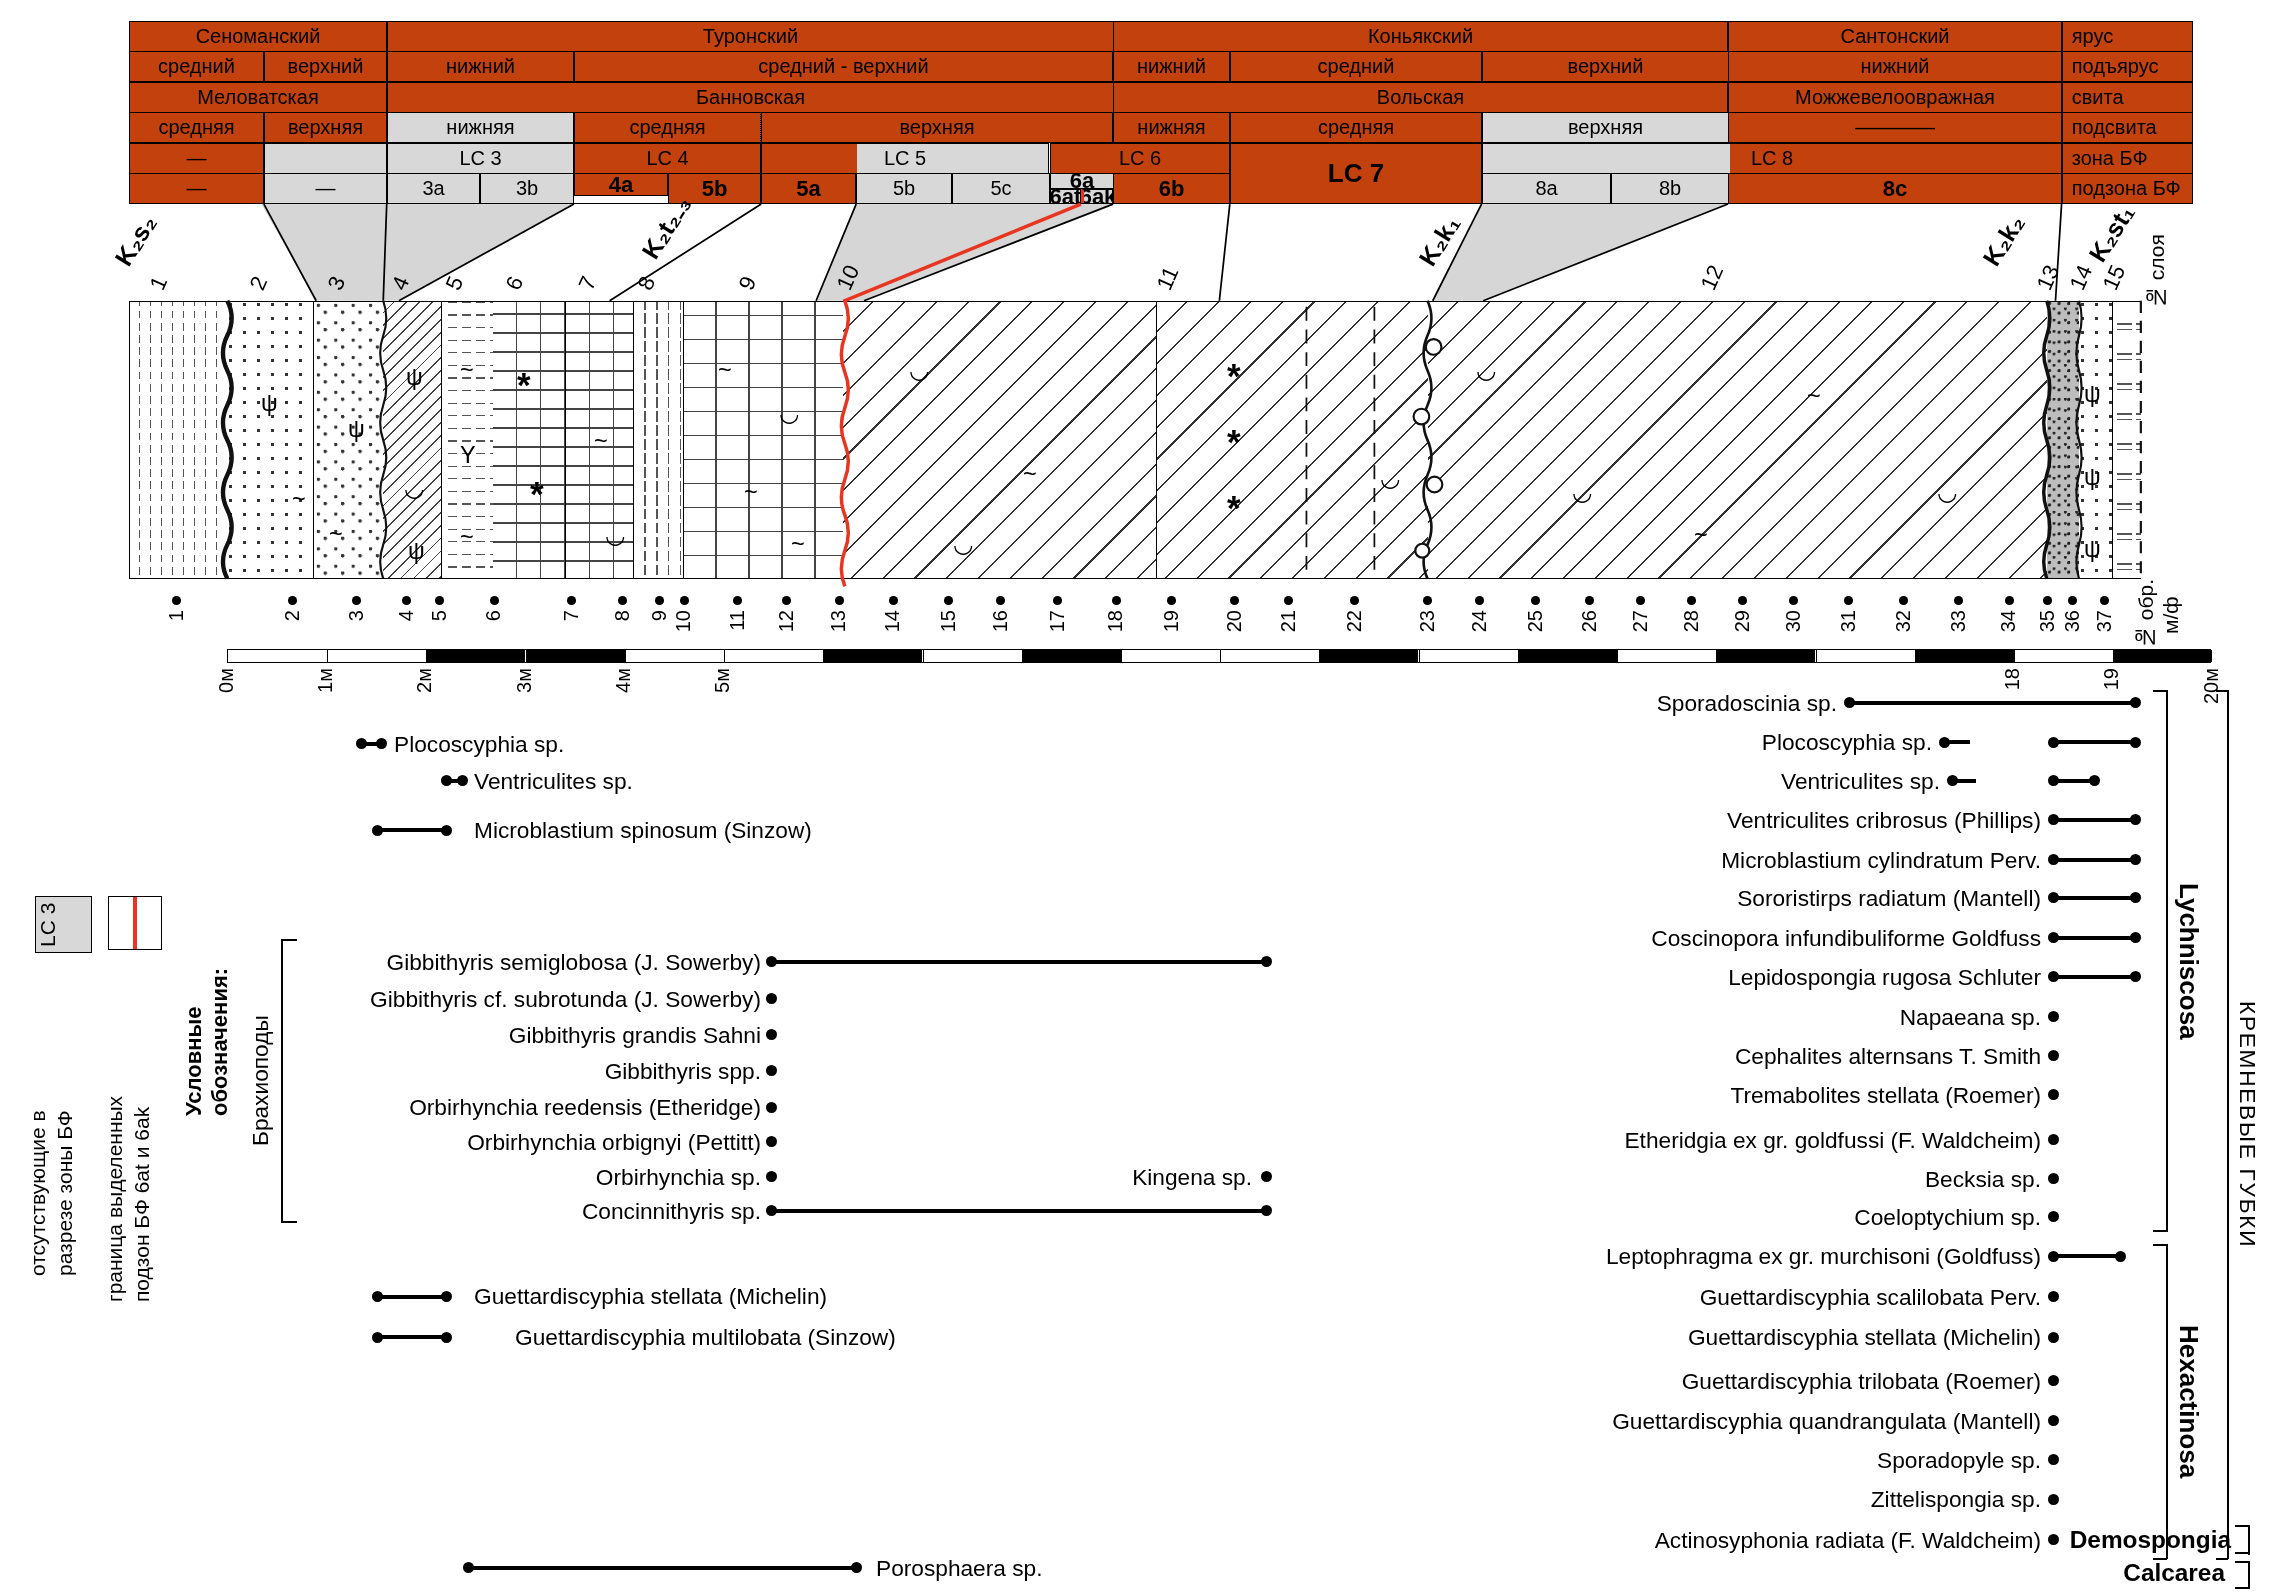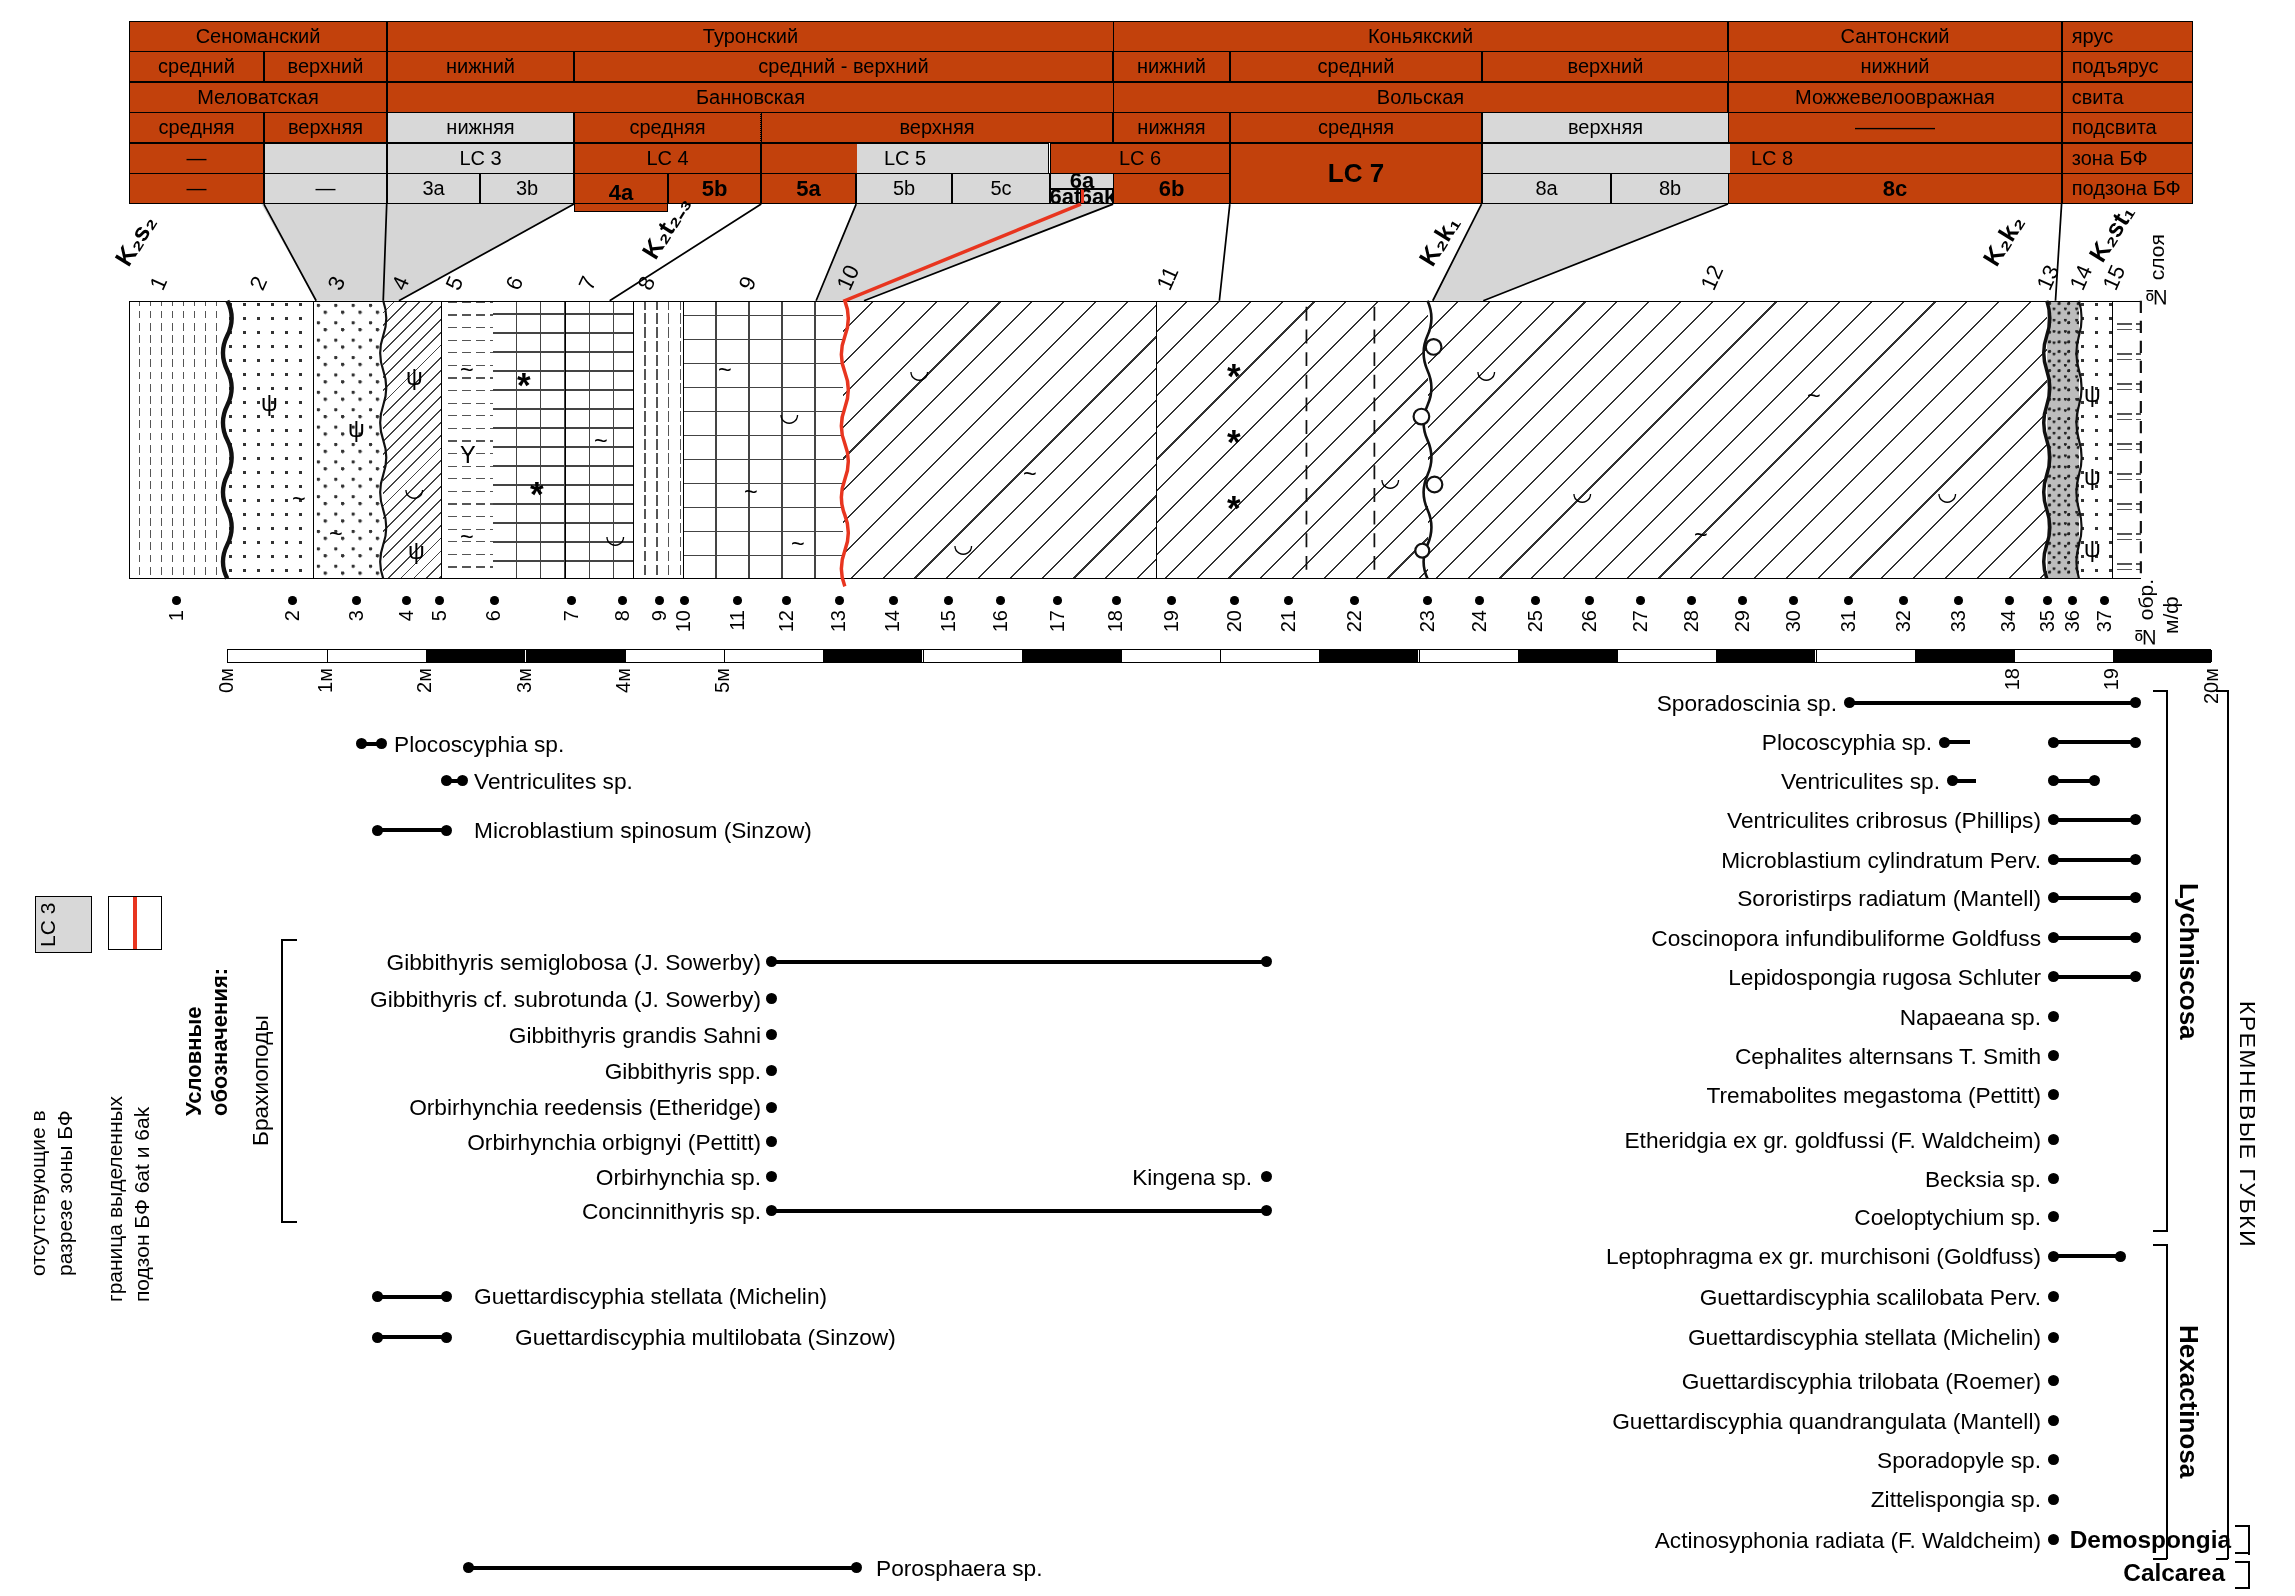--- a/index.html
+++ b/index.html
@@ -196,21 +196,21 @@
     </div>
     <div class="el cell shade" style="left: 264px; top: 173px; width: 123px; height: 30.5px;">
       <span>—</span>
     </div>
     <div class="el cell shade" style="left: 387px; top: 173px; width: 93px; height: 30.5px;">
       <span>3a</span>
     </div>
     <div class="el cell shade" style="left: 480px; top: 173px; width: 94px; height: 30.5px;">
       <span>3b</span>
     </div>
-    <div class="el cell b" style="left: 574px; top: 173px; width: 94px; height: 39px;">
+    <div class="el cell b" style="left: 574px; top: 173px; width: 94px; height: 23px;">
       <span>4a</span>
     </div>
     <div class="el cell b" style="left: 668px; top: 173px; width: 93px; height: 30.5px;">
       <span>5b</span>
     </div>
     <div class="el cell b" style="left: 761px; top: 173px; width: 95px; height: 30.5px;">
       <span>5a</span>
     </div>
     <div class="el cell shade" style="left: 856px; top: 173px; width: 96px; height: 30.5px;">
       <span>5b</span>
@@ -507,21 +507,21 @@
     <div class="el rline" style="left: 2053px; top: 936px; width: 82px;"></div>
     <div class="el dot" style="left: 2130px; top: 932px;"></div>
     <div class="el sp ra" style="top: 962px; right: 254px;">Lepidospongia rugosa Schluter</div>
     <div class="el dot" style="left: 2048px; top: 971px;"></div>
     <div class="el rline" style="left: 2053px; top: 975px; width: 82px;"></div>
     <div class="el dot" style="left: 2130px; top: 971px;"></div>
     <div class="el sp ra" style="top: 1002px; right: 254px;">Napaeana sp.</div>
     <div class="el dot" style="left: 2048px; top: 1011px;"></div>
     <div class="el sp ra" style="top: 1041px; right: 254px;">Cephalites alternsans T. Smith</div>
     <div class="el dot" style="left: 2048px; top: 1050px;"></div>
-    <div class="el sp ra" style="top: 1080px; right: 254px;">Tremabolites megastoma (Pettitt)</div>
+    <div class="el sp ra" style="top: 1080px; right: 254px;">Tremabolites stellata (Roemer)</div>
     <div class="el dot" style="left: 2048px; top: 1089px;"></div>
     <div class="el sp ra" style="top: 1125px; right: 254px;">Etheridgia ex gr. goldfussi (F. Waldcheim)</div>
     <div class="el dot" style="left: 2048px; top: 1134px;"></div>
     <div class="el sp ra" style="top: 1164px; right: 254px;">Becksia sp.</div>
     <div class="el dot" style="left: 2048px; top: 1173px;"></div>
     <div class="el sp ra" style="top: 1202px; right: 254px;">Coeloptychium sp.</div>
     <div class="el dot" style="left: 2048px; top: 1211px;"></div>
     <div class="el sp ra" style="top: 1241px; right: 254px;">Leptophragma ex gr. murchisoni (Goldfuss)</div>
     <div class="el dot" style="left: 2048px; top: 1251px;"></div>
     <div class="el rline" style="left: 2053px; top: 1254px; width: 67px;"></div>

